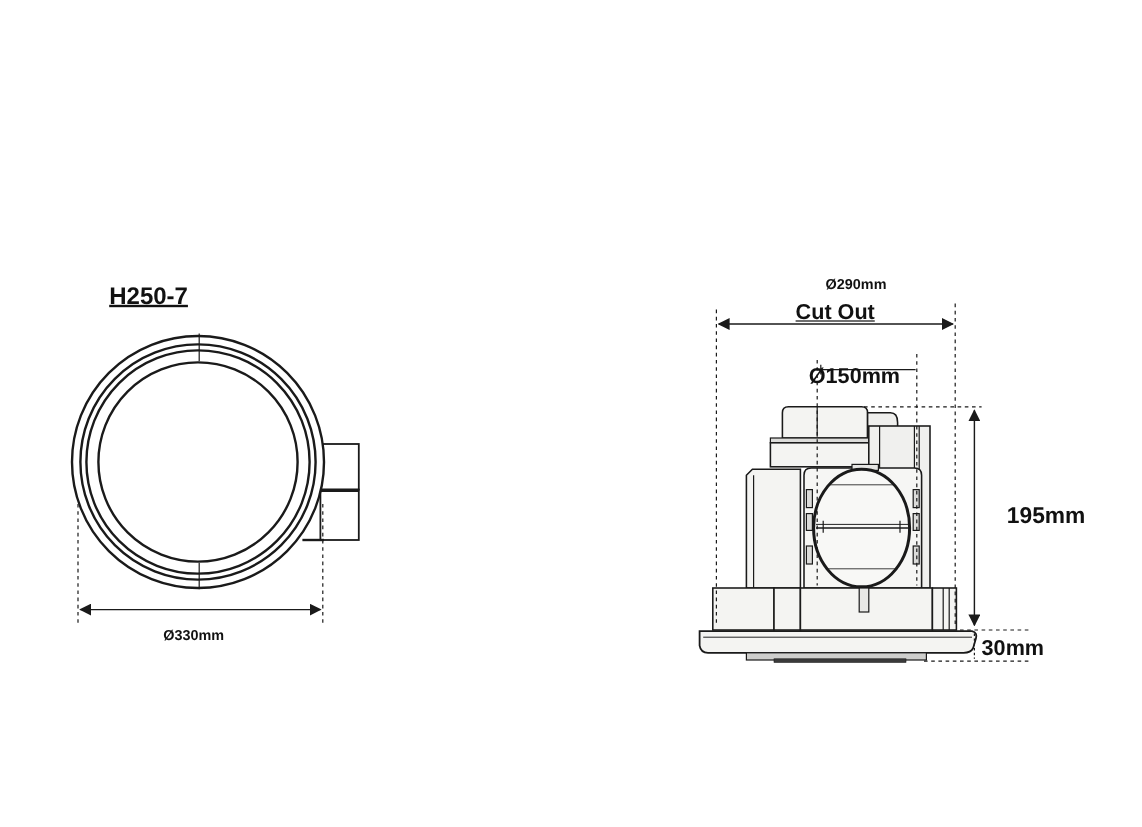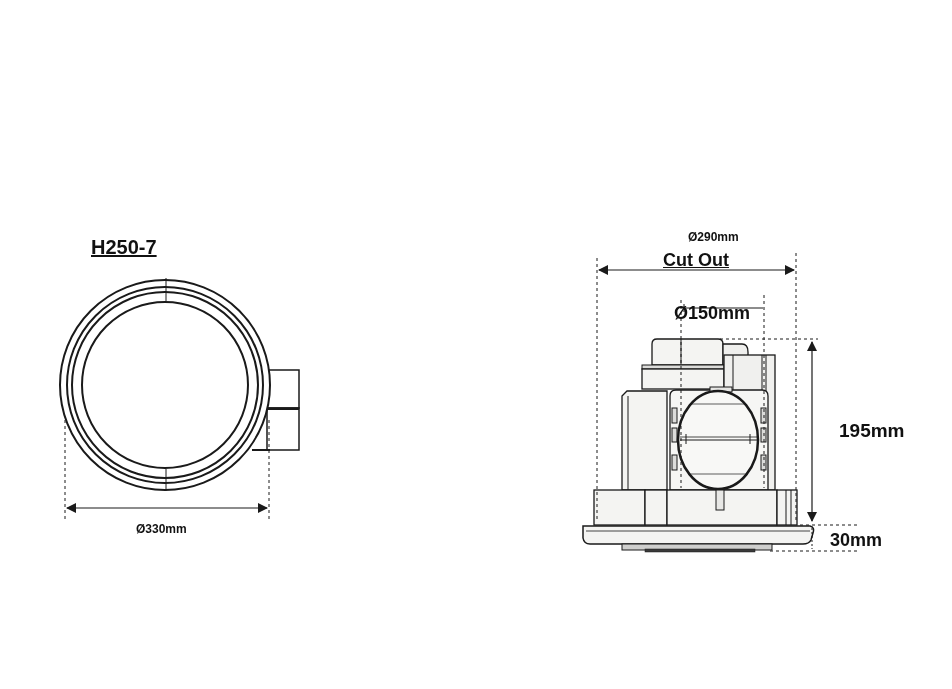--- a/index.html
+++ b/index.html
@@ -110,13 +110,13 @@
     <line x1="812" y1="528" x2="812" y2="549" stroke-width="1" stroke-dasharray="2,2"></line>
   </g>
 </svg>
 
 <div class="lbl" style="left:91px; top:237px; font-size:20px;text-decoration:underline;">H250-7</div>
 <div class="lbl" style="left:136px; top:523px; font-size:12px;">Ø330mm</div>
 <div class="lbl" style="left:688px; top:231px; font-size:12px;">Ø290mm</div>
 <div class="lbl" style="left:663px; top:251px; font-size:18px;text-decoration:underline;">Cut Out</div>
 <div class="lbl" style="left:674px; top:288px; font-size:18px;margin-top:16px;">Ø150mm</div>
 <div class="lbl" style="left:839px; top:421px; font-size:19px;">195mm</div>
-<div class="lbl" style="left:818px; top:531px; font-size:18px;margin-left:12px;">30mm</div>
+<div class="lbl" style="left:818px; top:531px; font-size:18px;">30mm</div>
 
 </body></html>

